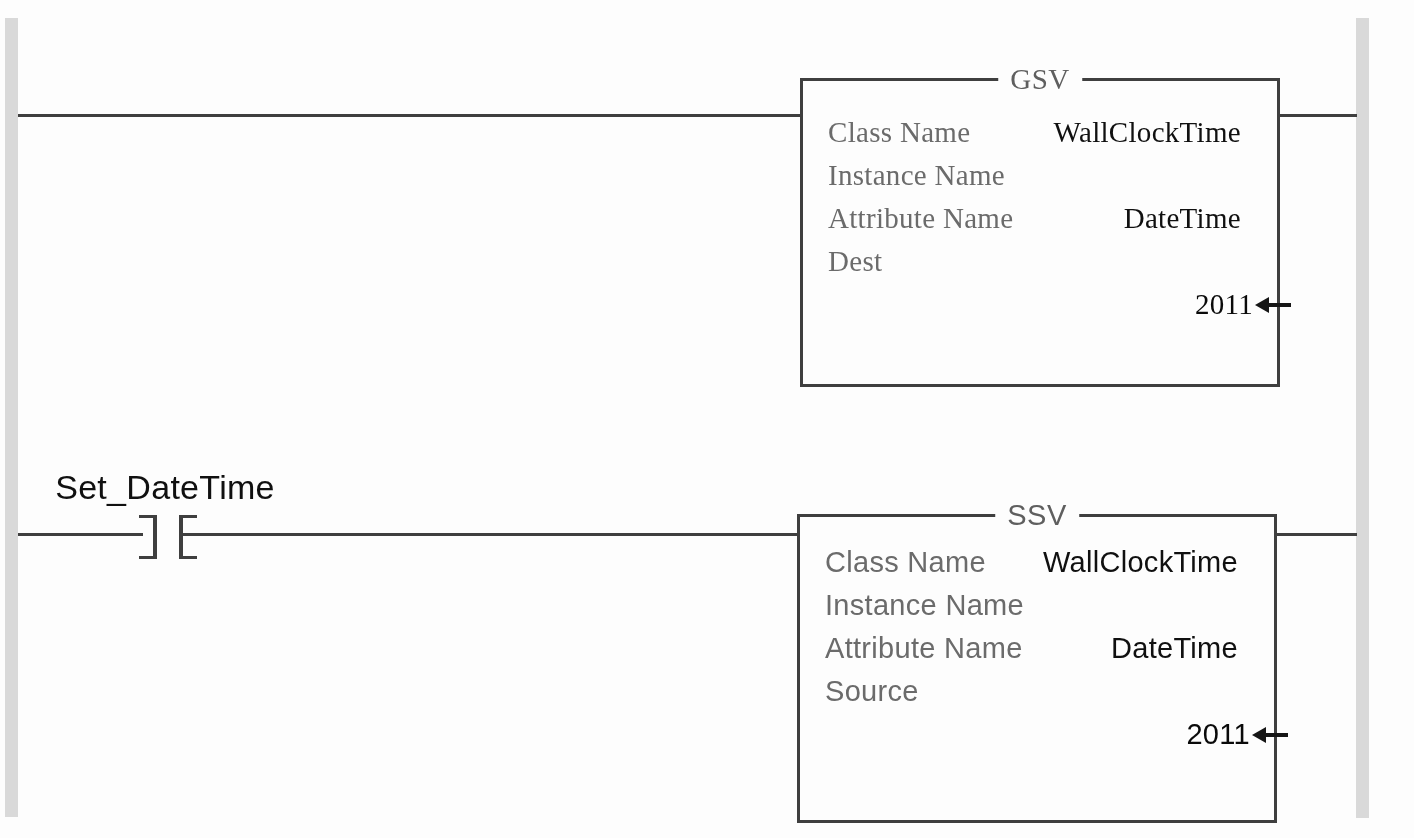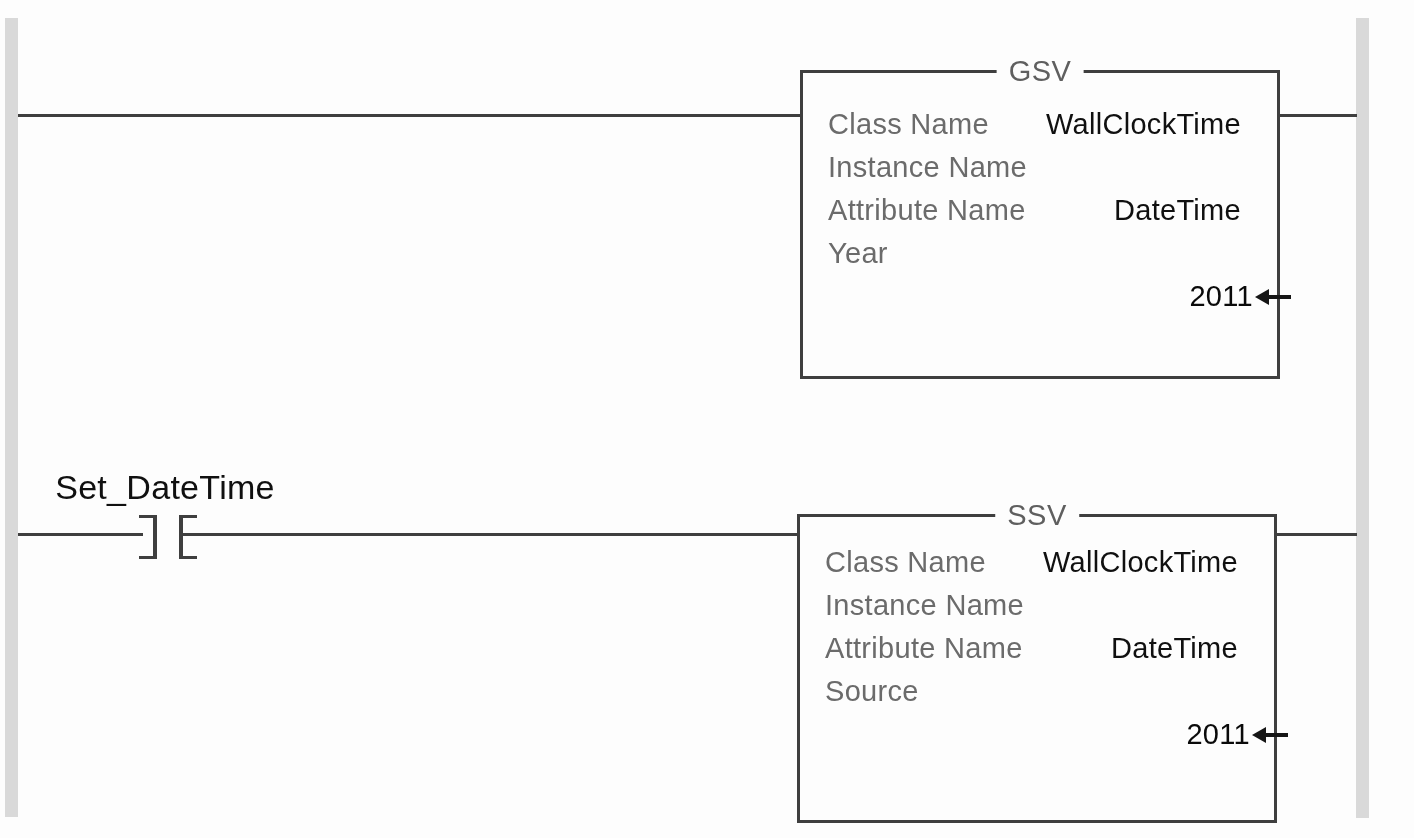--- a/index.html
+++ b/index.html
@@ -139,37 +139,37 @@
 
 <div class="canvas">
 
   <div class="rail rail-left"></div>
   <div class="rail rail-right"></div>
 
   <div>
     <div class="wire" style="left:18px;  top:114px; width:785px;"></div>
     <div class="wire" style="left:1277px;top:114px; width:80px;"></div>
 
-    <div class="instr-box gsv-box" style="left:800px; top:70px;">
+    <div class="instr-box gsv-box" style="left:800px; top:78px;font-family:Liberation Serif, serif;">
       <div class="instr-header">GSV</div>
       <div class="instr-body">
         <div class="instr-row">
           <span class="plabel">Class Name</span>
           <span class="pvalue">WallClockTime</span>
         </div>
         <div class="instr-row">
           <span class="plabel">Instance Name</span>
           <span class="pvalue"></span>
         </div>
         <div class="instr-row">
           <span class="plabel">Attribute Name</span>
           <span class="pvalue">DateTime</span>
         </div>
         <div class="instr-row">
-          <span class="plabel">Year</span>
+          <span class="plabel">Dest</span>
         </div>
         <div class="instr-row value-row">
           <span class="runtime-value">2011</span>
           <span class="value-arrow">
             <span class="head"></span>
               <span class="stem"></span>
           </span>
         </div>
       </div>
     </div>

